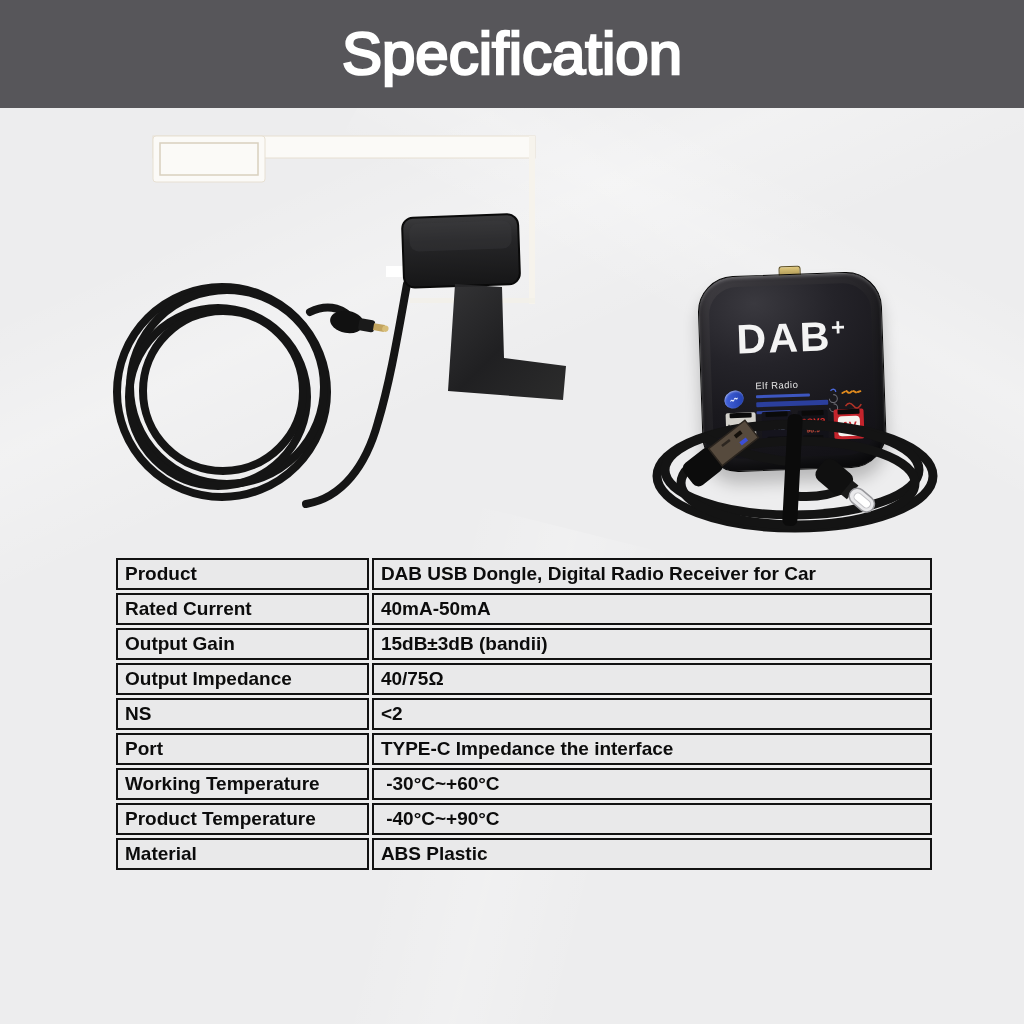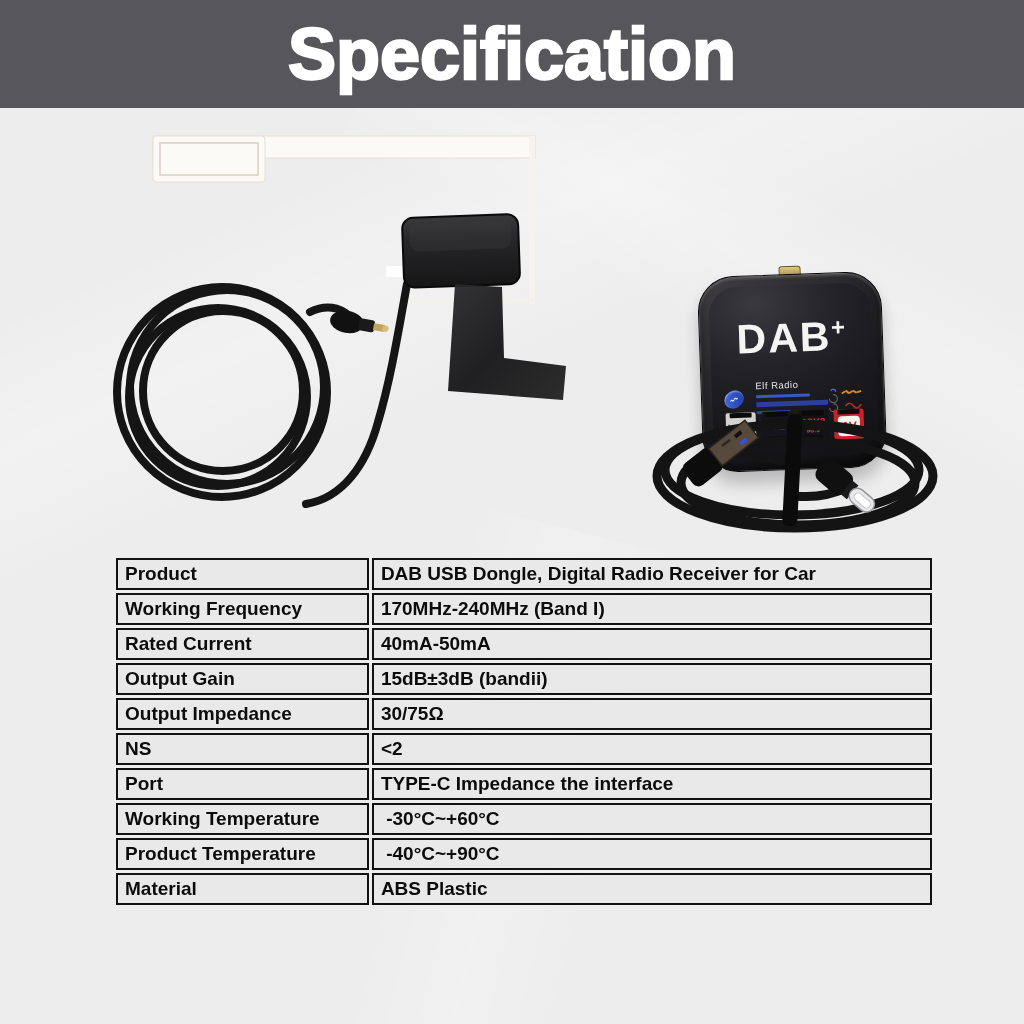--- a/index.html
+++ b/index.html
@@ -19,21 +19,21 @@
   .streak3{left:380px;top:520px;width:220px;height:700px;
     background:linear-gradient(90deg,rgba(255,255,255,0) 0%,rgba(255,255,255,.5) 50%,rgba(255,255,255,0) 100%);
     transform:rotate(14deg);opacity:.4;}
 
   
   .banner{
     position:absolute;left:0;top:0;width:1024px;height:108px;
     background:#57565a;display:flex;align-items:center;justify-content:center;
   }
   .banner h1{
-    margin:9px;color:#ffffff;font-size:72px;font-weight:700;letter-spacing:0px;
+    margin:9px;color:#ffffff;font-size:60px;font-weight:400;letter-spacing:0px;
     -webkit-text-stroke:2.5px #ffffff;line-height:108px;
   }
 
   
   .gallery{position:absolute;left:0;top:108px;width:1024px;height:448px;}
   .photo{position:absolute;}
 
   
   .dongle{position:absolute;left:700px;top:158px;width:184px;height:204px;transform:rotate(-2deg);}
   .dongle-pin{
@@ -224,34 +224,30 @@
   </div>
 
   <div class="spec">
     <table class="spec-table">
       <tbody>
         <tr>
             <td class="k">Product</td>
             <td class="v">DAB USB Dongle, Digital Radio Receiver for Car</td>
           </tr>
         <tr>
-            <td class="k">Working Frequency</td>
-            <td class="v">170MHz-240MHz (Band I)</td>
-          </tr>
-        <tr>
             <td class="k">Rated Current</td>
             <td class="v">40mA-50mA</td>
           </tr>
         <tr>
             <td class="k">Output Gain</td>
             <td class="v">15dB±3dB (bandii)</td>
           </tr>
         <tr>
             <td class="k">Output Impedance</td>
-            <td class="v">30/75Ω</td>
+            <td class="v">40/75Ω</td>
           </tr>
         <tr>
             <td class="k">NS</td>
             <td class="v">&lt;2</td>
           </tr>
         <tr>
             <td class="k">Port</td>
             <td class="v">TYPE-C Impedance the interface</td>
           </tr>
         <tr>

